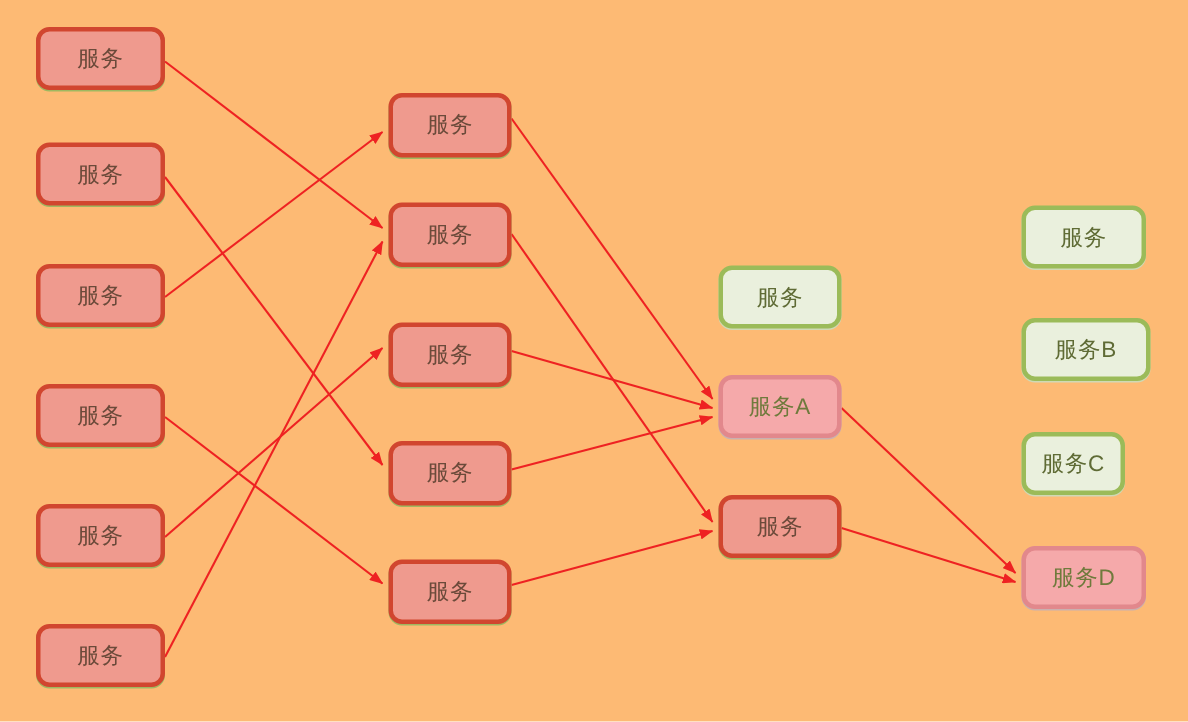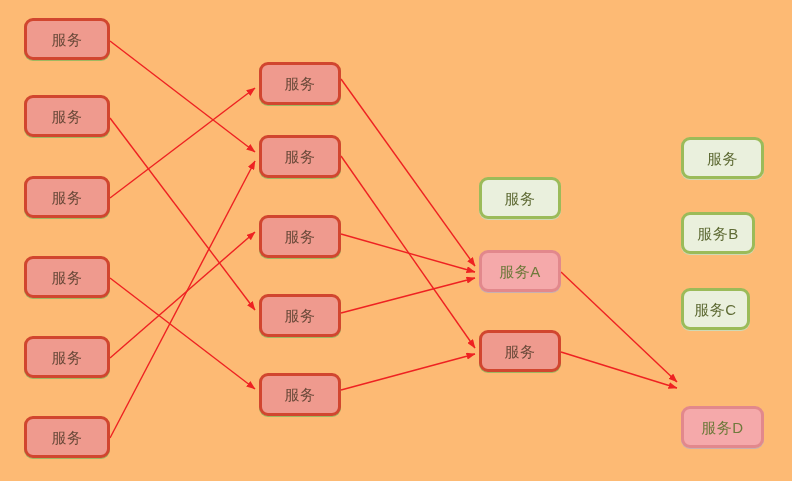--- a/index.html
+++ b/index.html
@@ -124,24 +124,24 @@
       </div>
       <div class="node pink" style="left: 479px; top: 250px; width: 82px; height: 42px;">
         <span>服务A</span>
       </div>
       <div class="node salmon" style="left: 479px; top: 330px; width: 82px; height: 42px;">
         <span>服务</span>
       </div>
       <div class="node green" style="left: 681px; top: 137px; width: 83px; height: 42px;">
         <span>服务</span>
       </div>
-      <div class="node green" style="left: 681px; top: 212px; width: 74px; height: 42px;">
+      <div class="node green" style="left: 681px; top: 212px; width: 86px; height: 42px;">
         <span>服务B</span>
       </div>
       <div class="node green" style="left: 681px; top: 288px; width: 69px; height: 42px;">
         <span>服务C</span>
       </div>
-      <div class="node pink" style="left: 681px; top: 364px; width: 83px; height: 42px; margin-top: 42px;">
+      <div class="node pink" style="left: 681px; top: 364px; width: 83px; height: 42px;">
         <span>服务D</span>
       </div>
     </div>
 
 </div>
 
 </body></html>

